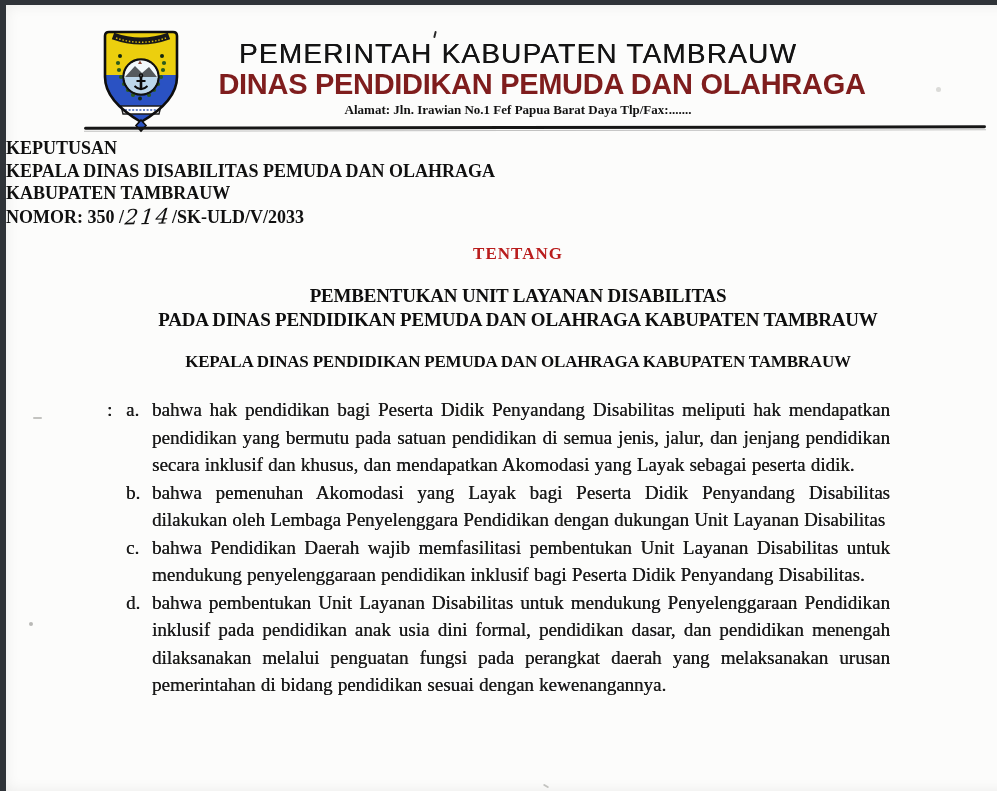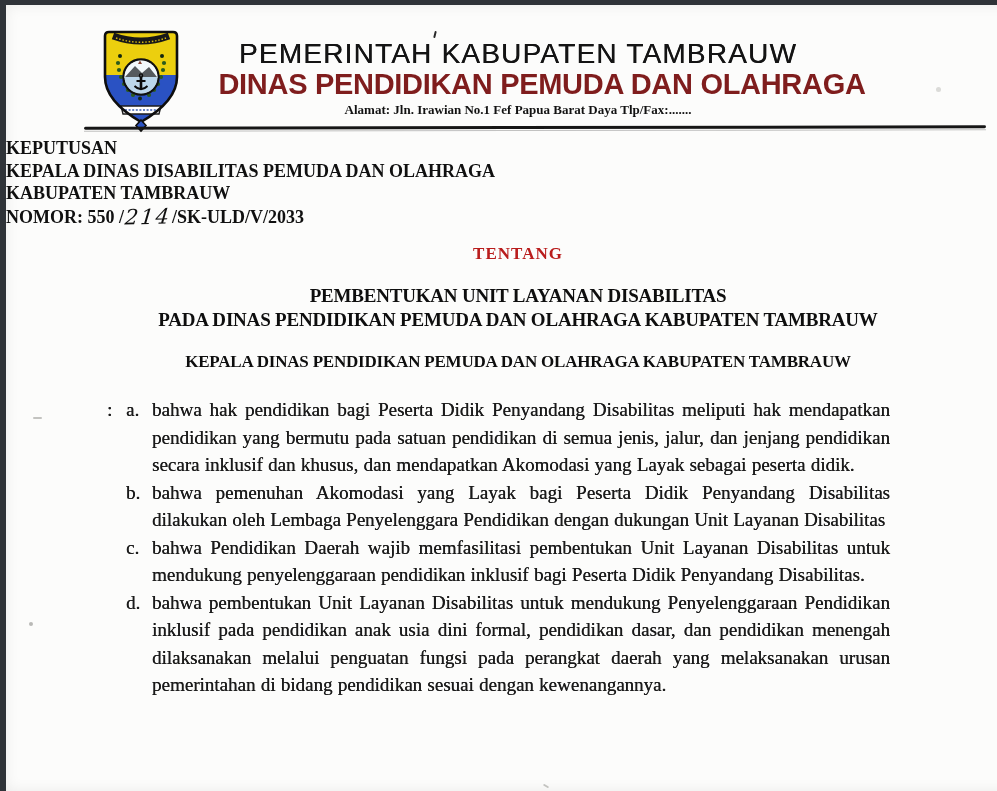--- a/index.html
+++ b/index.html
@@ -149,21 +149,21 @@
       <div class="lh2">DINAS PENDIDIKAN PEMUDA DAN OLAHRAGA</div>
       <div class="lh3">Alamat:  Jln. Irawian No.1 Fef Papua Barat Daya Tlp/Fax:.......</div>
       <div class="artifact-tick"></div>
     </header>
     <div class="rule"></div>
 
     <section class="decision">
       <div>KEPUTUSAN</div>
       <div>KEPALA DINAS DISABILITAS PEMUDA DAN OLAHRAGA</div>
       <div>KABUPATEN TAMBRAUW</div>
-      <div><span>NOMOR: 550 /</span><span class="hand">214</span><span>/SK-ULD/V/2033</span></div>
+      <div><span>NOMOR: 350 /</span><span class="hand">214</span><span>/SK-ULD/V/2033</span></div>
     </section>
 
     <div class="tentang">TENTANG</div>
 
     <section class="subject">
       <div>PEMBENTUKAN UNIT LAYANAN DISABILITAS</div>
       <div>PADA DINAS PENDIDIKAN PEMUDA DAN OLAHRAGA KABUPATEN TAMBRAUW</div>
     </section>
 
     <div class="issuer">KEPALA DINAS PENDIDIKAN PEMUDA DAN OLAHRAGA KABUPATEN TAMBRAUW</div>

